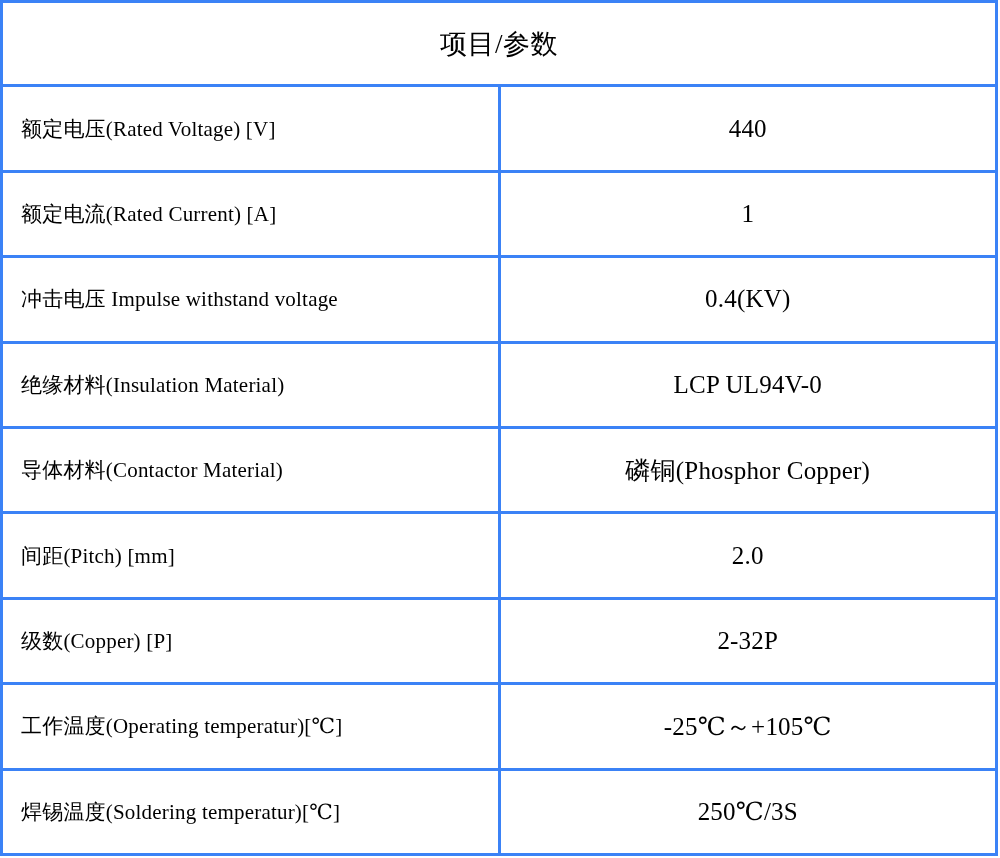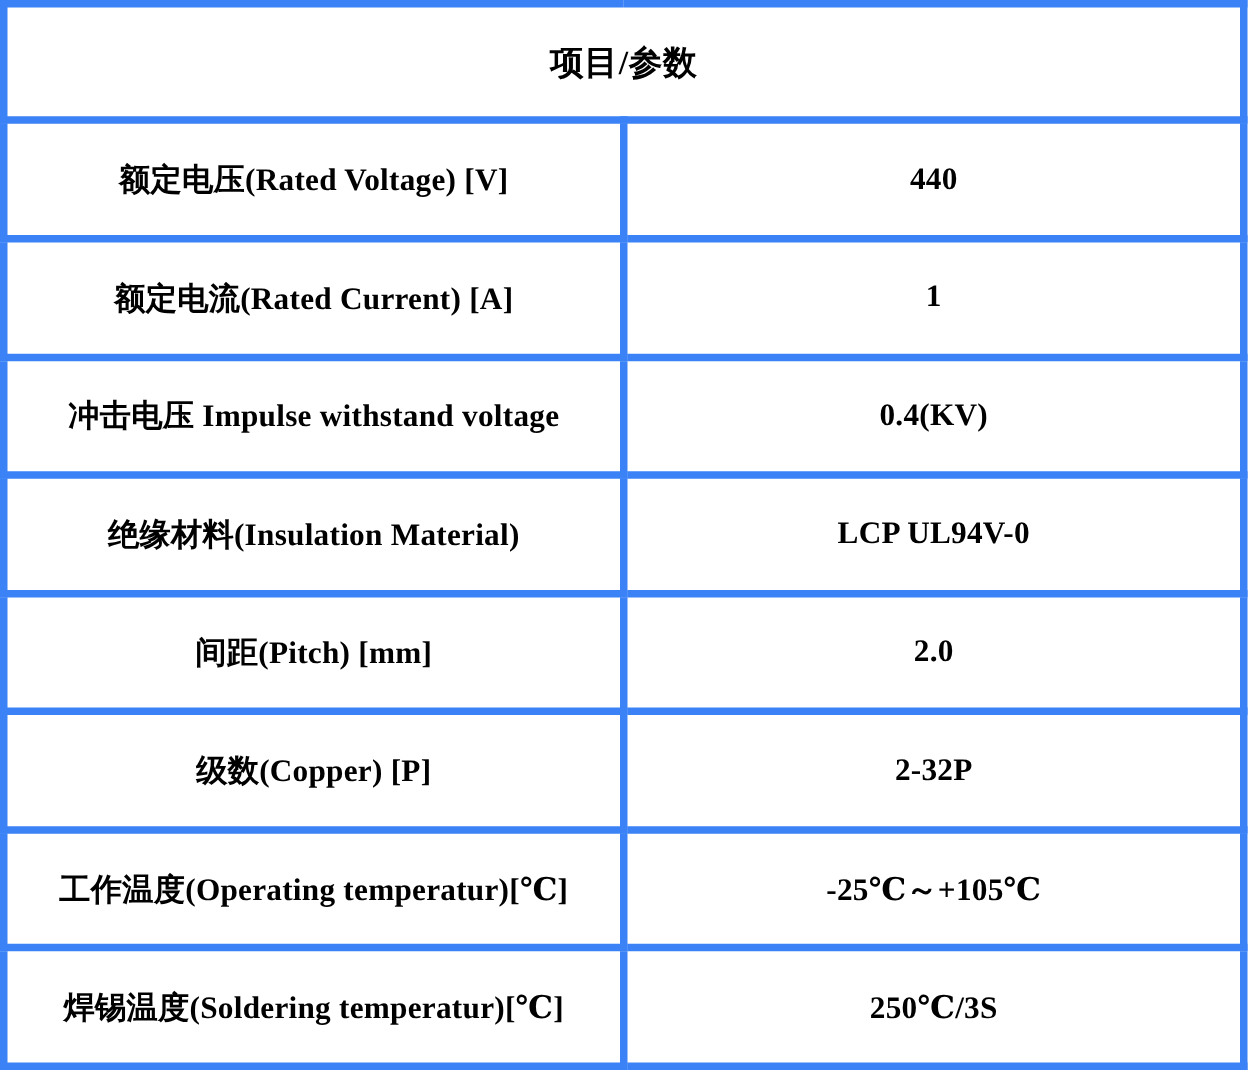--- a/index.html
+++ b/index.html
@@ -14,35 +14,34 @@
     color: #000000;
   }
   .spec-table {
     width: 998px;
     height: 856px;
     border-collapse: collapse;
     table-layout: fixed;
     border: 1px solid #000000;
   }
   .spec-table td {
-    border: 6px solid #3b82f6;
+    border: 3px solid #3b82f6;
     padding: 0 18px;
     vertical-align: middle;
-    font-weight: bold;
   }
   .header-cell {
     text-align: center;
     font-size: 27px;
     height: 76px;
     letter-spacing: 0.5px;
   }
   .param-cell {
     width: 545px;
-    text-align: center;
-    font-size: 25px;
+    text-align: left;
+    font-size: 21px;
     white-space: nowrap;
     letter-spacing: 0.2px;
   }
   .value-cell {
     text-align: center;
     font-size: 25px;
     white-space: nowrap;
     letter-spacing: 0.2px;
   }
   .row-line td {
@@ -67,20 +66,24 @@
     </tr>
     <tr class="row-line">
       <td class="param-cell">冲击电压 Impulse withstand voltage</td>
       <td class="value-cell">0.4(KV)</td>
     </tr>
     <tr class="row-line">
       <td class="param-cell">绝缘材料(Insulation Material)</td>
       <td class="value-cell">LCP UL94V-0</td>
     </tr>
     <tr class="row-line">
+      <td class="param-cell">导体材料(Contactor Material)</td>
+      <td class="value-cell">磷铜(Phosphor Copper)</td>
+    </tr>
+    <tr class="row-line">
       <td class="param-cell">间距(Pitch) [mm]</td>
       <td class="value-cell">2.0</td>
     </tr>
     <tr class="row-line">
       <td class="param-cell">级数(Copper) [P]</td>
       <td class="value-cell">2-32P</td>
     </tr>
     <tr class="row-line">
       <td class="param-cell">工作温度(Operating temperatur)[℃]</td>
       <td class="value-cell">-25℃～+105℃</td>

